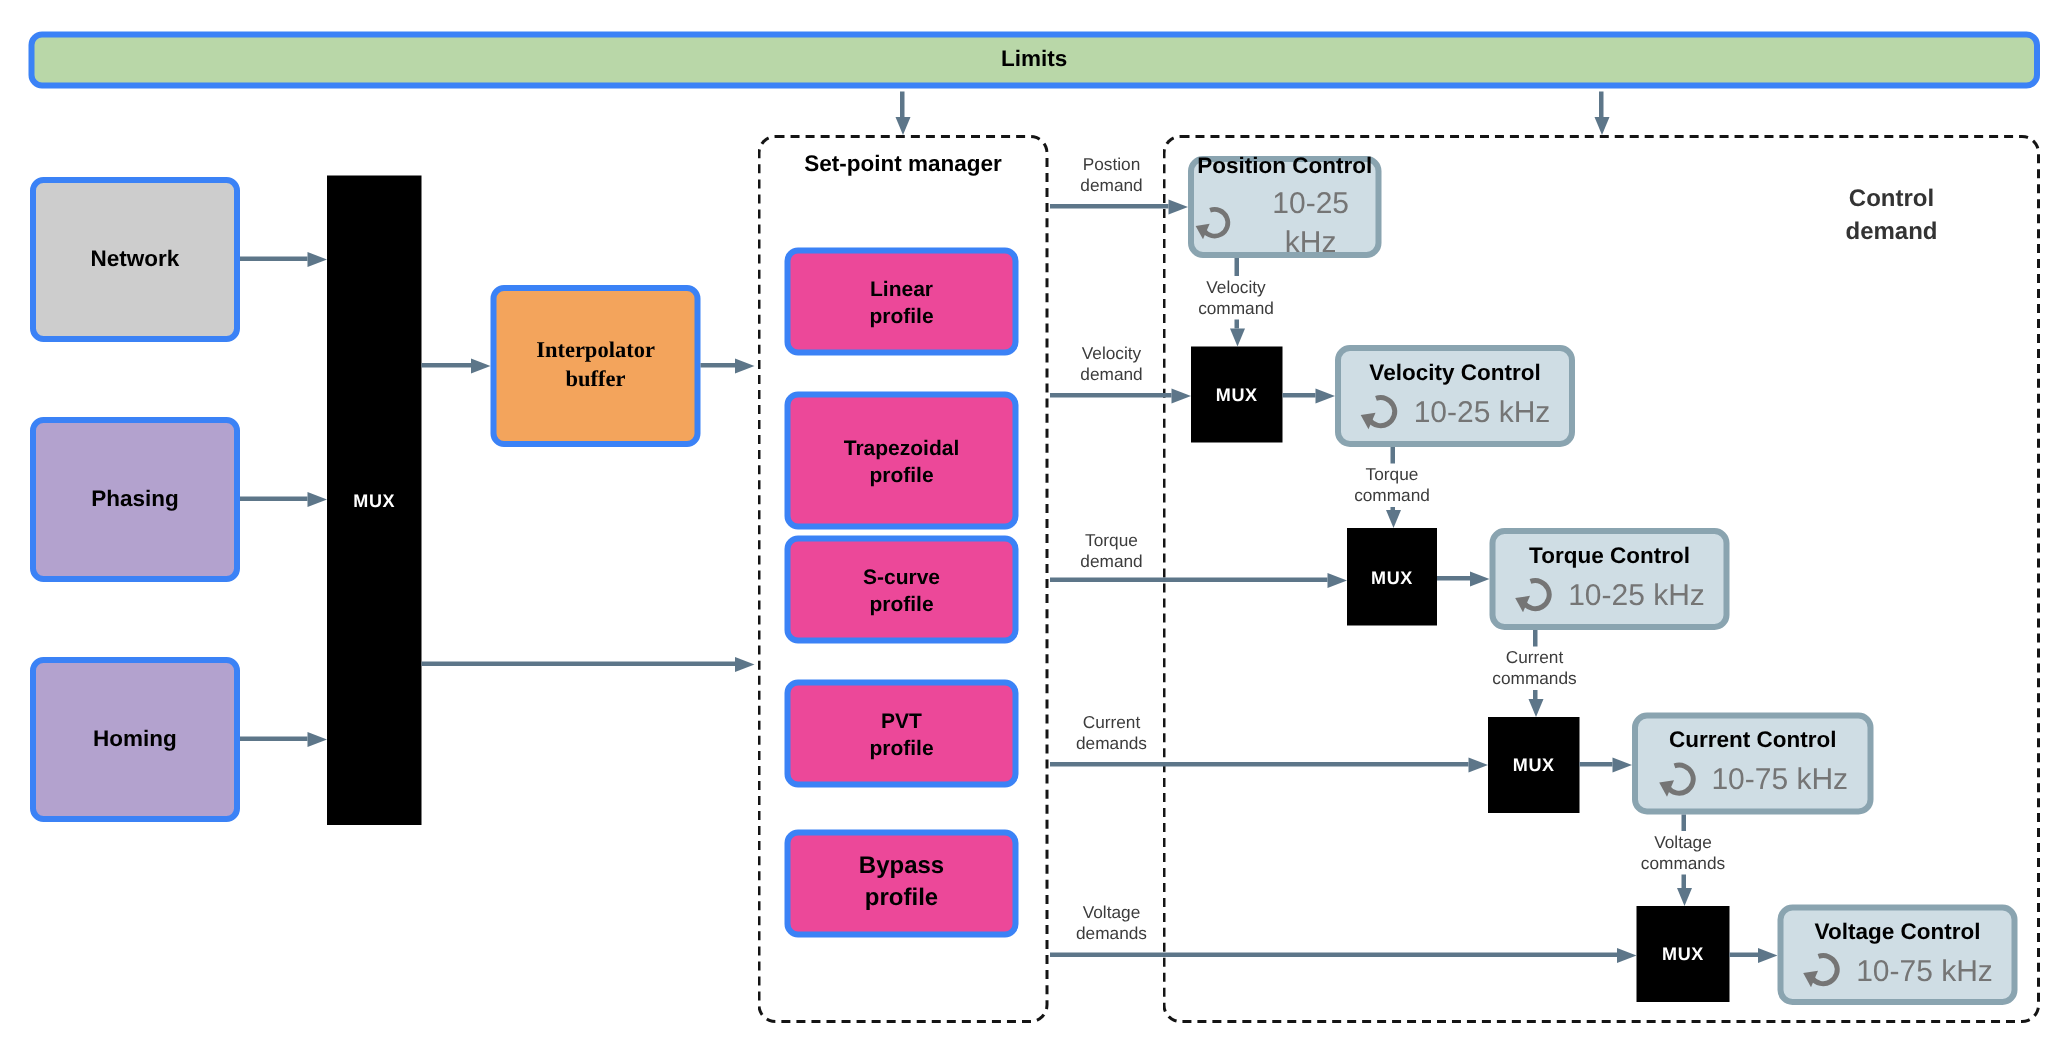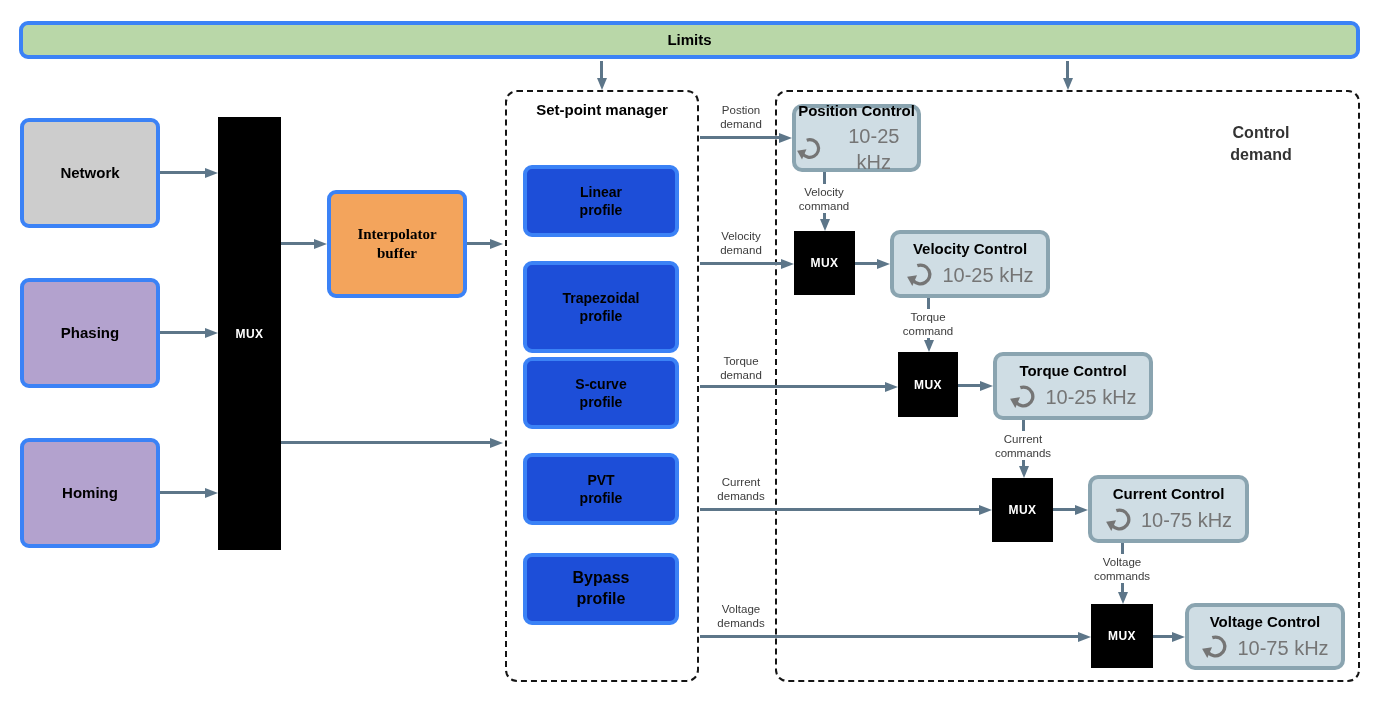--- a/index.html
+++ b/index.html
@@ -7,21 +7,21 @@
           font-family:"Liberation Sans",sans-serif;overflow:hidden;}
 
   
   .box{position:absolute;box-sizing:border-box;border:4px solid #3b82f6;border-radius:9px;
        display:flex;flex-direction:column;align-items:center;justify-content:center;
        font-weight:bold;font-size:15px;color:#000;text-align:center;line-height:1.3;}
   .fill-green{background:#b9d7a8;}
   .fill-gray{background:#cdcdcd;}
   .fill-purple{background:#b3a2ce;}
   .fill-orange{background:#f3a45c;font-family:Liberation Serif, serif;}
-  .fill-yellow{background:#1d4ed8;}
+  .fill-yellow{background:#ec4899;}
   .ctrl{background:#cfdde4;border-color:#8aa4b0;border-radius:10px;}
 
   
   .dashed{position:absolute;box-sizing:border-box;border:2px dashed #141414;border-radius:12px;}
   .panel-title{position:absolute;top:9px;left:0;width:100%;text-align:center;
                font-weight:bold;font-size:15px;color:#000;}
 
   
   .mux{position:absolute;background:#000;color:#fff;display:flex;align-items:center;
        justify-content:center;font-weight:bold;font-size:12px;letter-spacing:.4px;}

